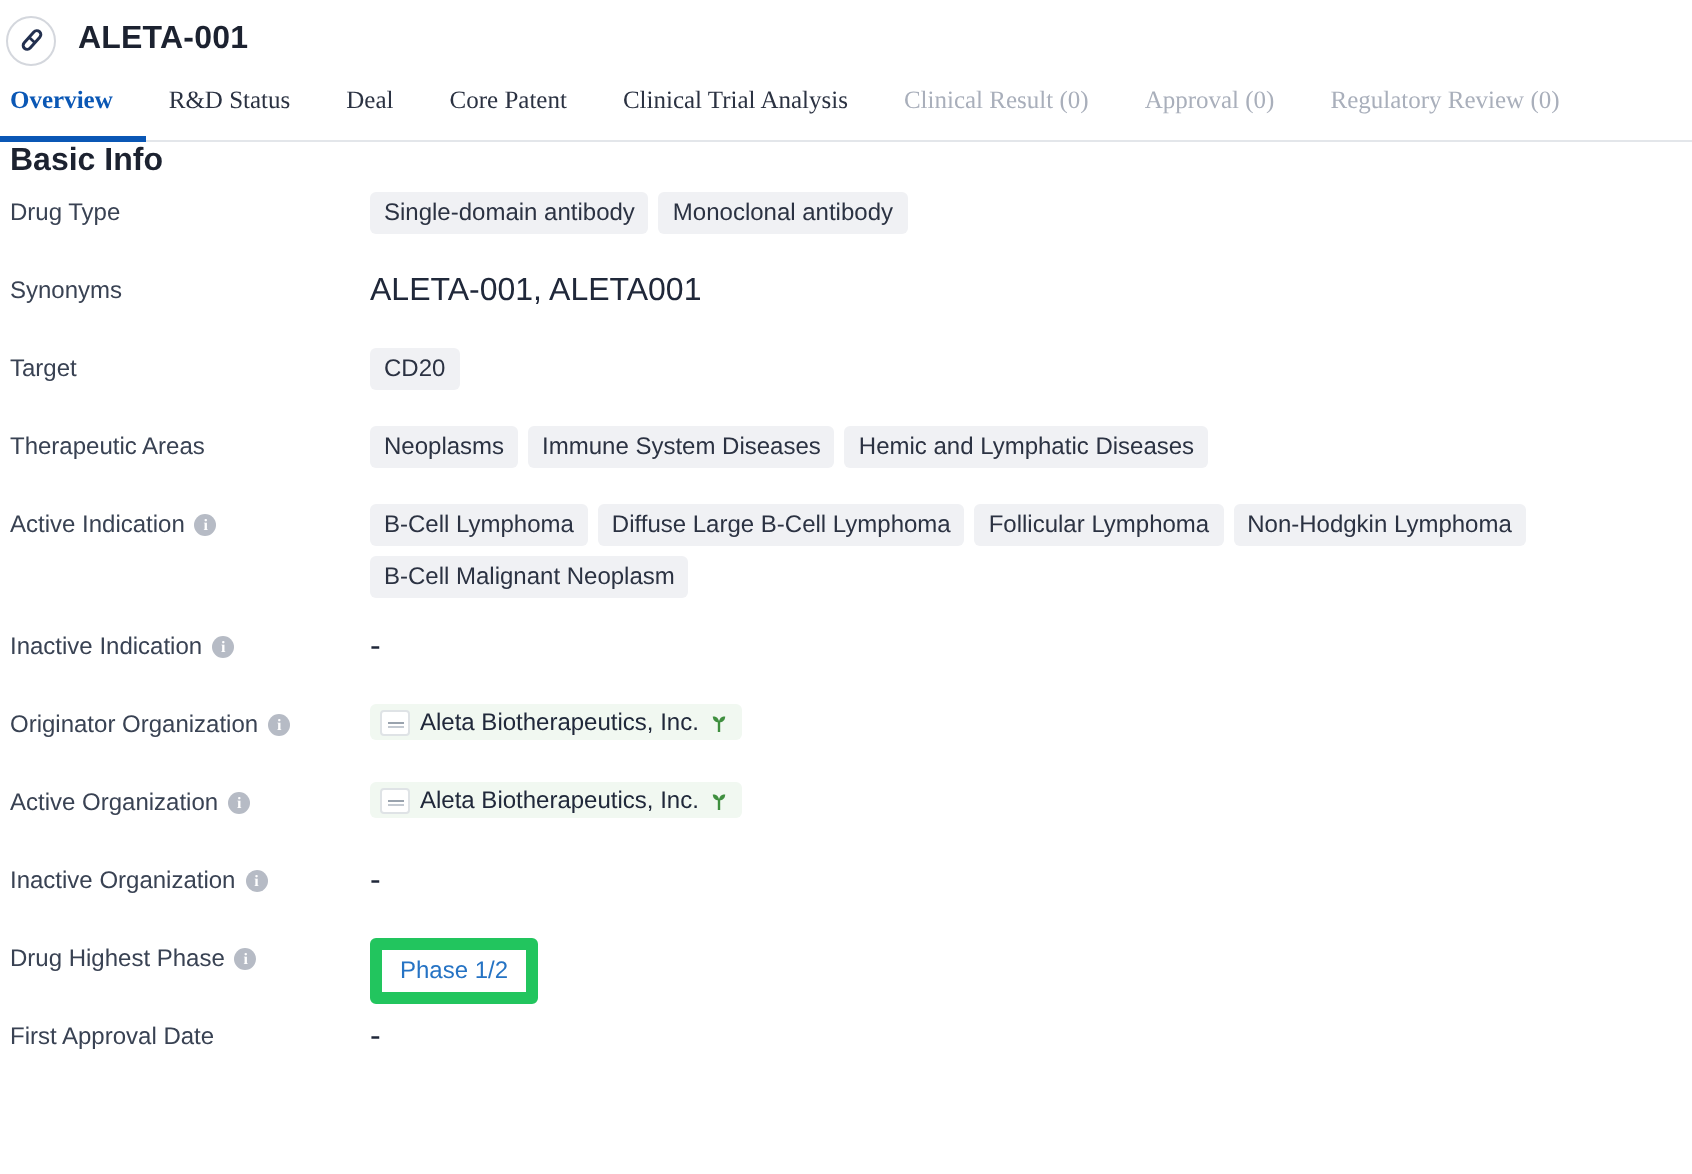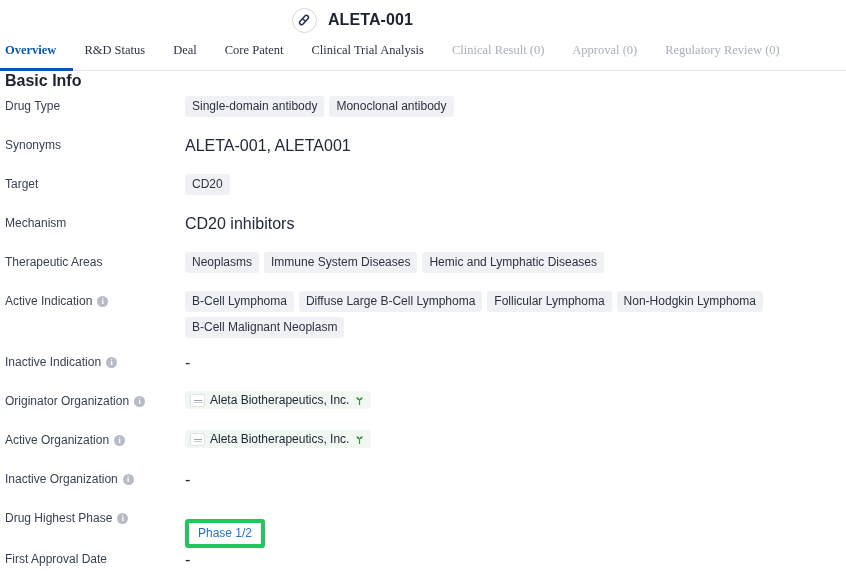--- a/index.html
+++ b/index.html
@@ -8,21 +8,21 @@
     width: 846px; height: 587px;
     background: #ffffff;
     font-family: "Liberation Sans", sans-serif;
     -webkit-font-smoothing: antialiased;
   }
   .page { position: relative; width: 846px; height: 587px; overflow: hidden; background:#fff; }
 
   
   .header {
     position: absolute; left: 0; top: 0; width: 702px; height: 40px;
-    display: flex; align-items: center; padding-left: 3px; justify-content: center;
+    display: flex; align-items: center; padding-left: 3px;
   }
   .drug-icon {
     width: 25px; height: 25px; border-radius: 50%;
     border: 1px solid #d4d7dd; background: #fff;
     display: flex; align-items: center; justify-content: center;
     flex: 0 0 auto;
   }
   .drug-title {
     margin-left: 11px;
     font-size: 16px; font-weight: bold; color: #1c2230;
@@ -115,25 +115,25 @@
     border-radius: 2px; flex: 0 0 auto;
     display: flex; align-items: center; justify-content: center;
   }
   .org-logo i {
     display:block; width: 8px; height: 1px; background: #9aa3ae;
     box-shadow: 0 2px 0 #c3c9d1;
   }
   .sprout { flex: 0 0 auto; display: block; }
 
   .phase-btn {
-    border: 4px solid #22c55e; border-radius: 3px;
+    border: 6px solid #22c55e; border-radius: 3px;
     color: #2573c4; background: #fff;
     font-size: 12px; line-height: 14px;
     padding: 3px 9px 4px 9px;
-    white-space: nowrap; cursor: pointer; margin-top: 11px;
+    white-space: nowrap; cursor: pointer;
   }
 </style>
 </head>
 <body>
 
 <div class="page">
 
   <div class="header">
     <div class="drug-icon">
       <svg width="14" height="14" viewBox="0 0 14 14" aria-hidden="true">
@@ -182,26 +182,20 @@
 
     <div class="row">
       <div class="row-label">
         <span>Target</span>
       </div>
       <div class="row-value">
         <span class="chip">CD20</span>
       </div>
     </div>
 
-    <div class="row">
-      <div class="row-label">
-        <span>Mechanism</span>
-      </div>
-      <div class="row-value plain">CD20 inhibitors</div>
-    </div>
 
     <div class="row">
       <div class="row-label">
         <span>Therapeutic Areas</span>
       </div>
       <div class="row-value">
         <span class="chip">Neoplasms</span>
         <span class="chip">Immune System Diseases</span>
         <span class="chip">Hemic and Lymphatic Diseases</span>
       </div>

